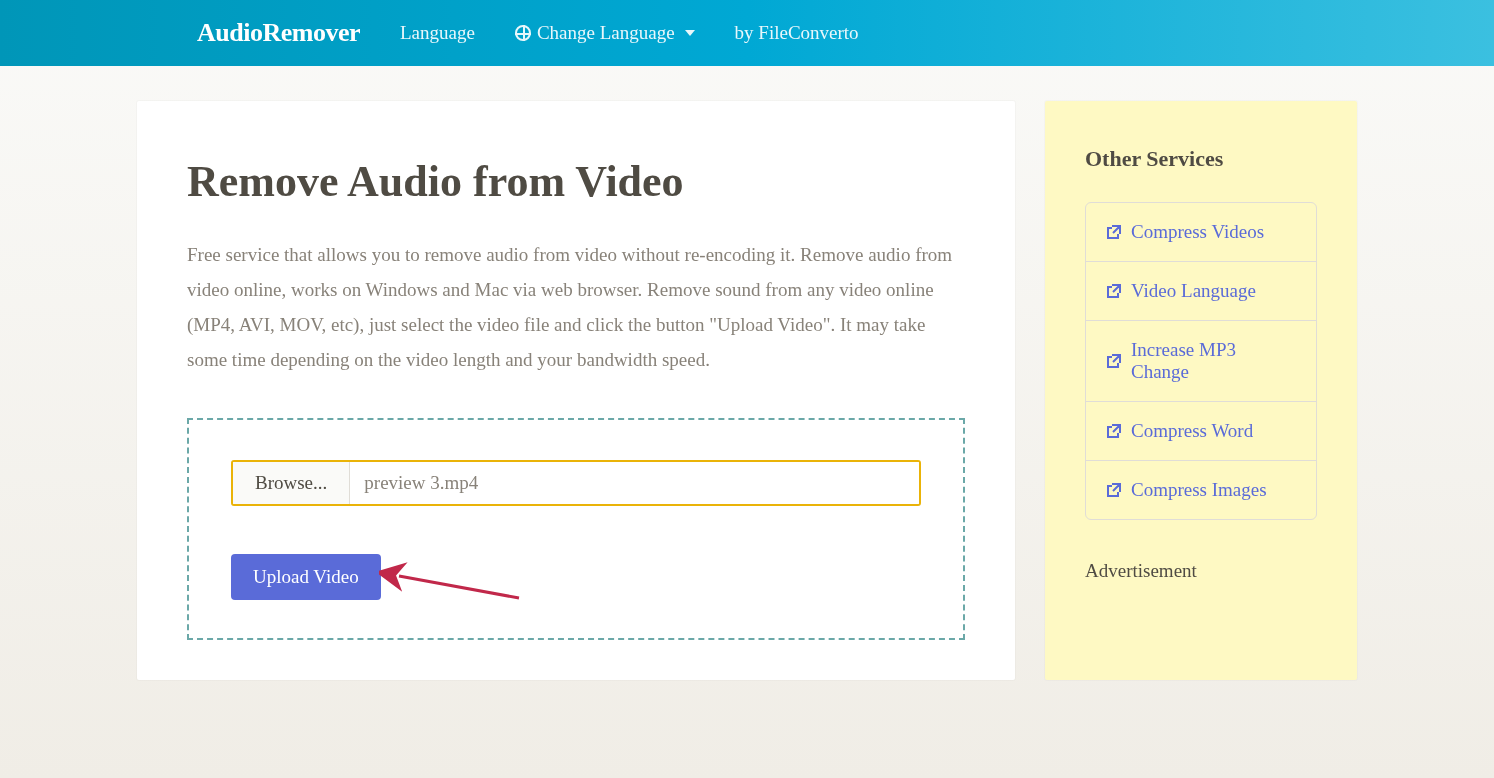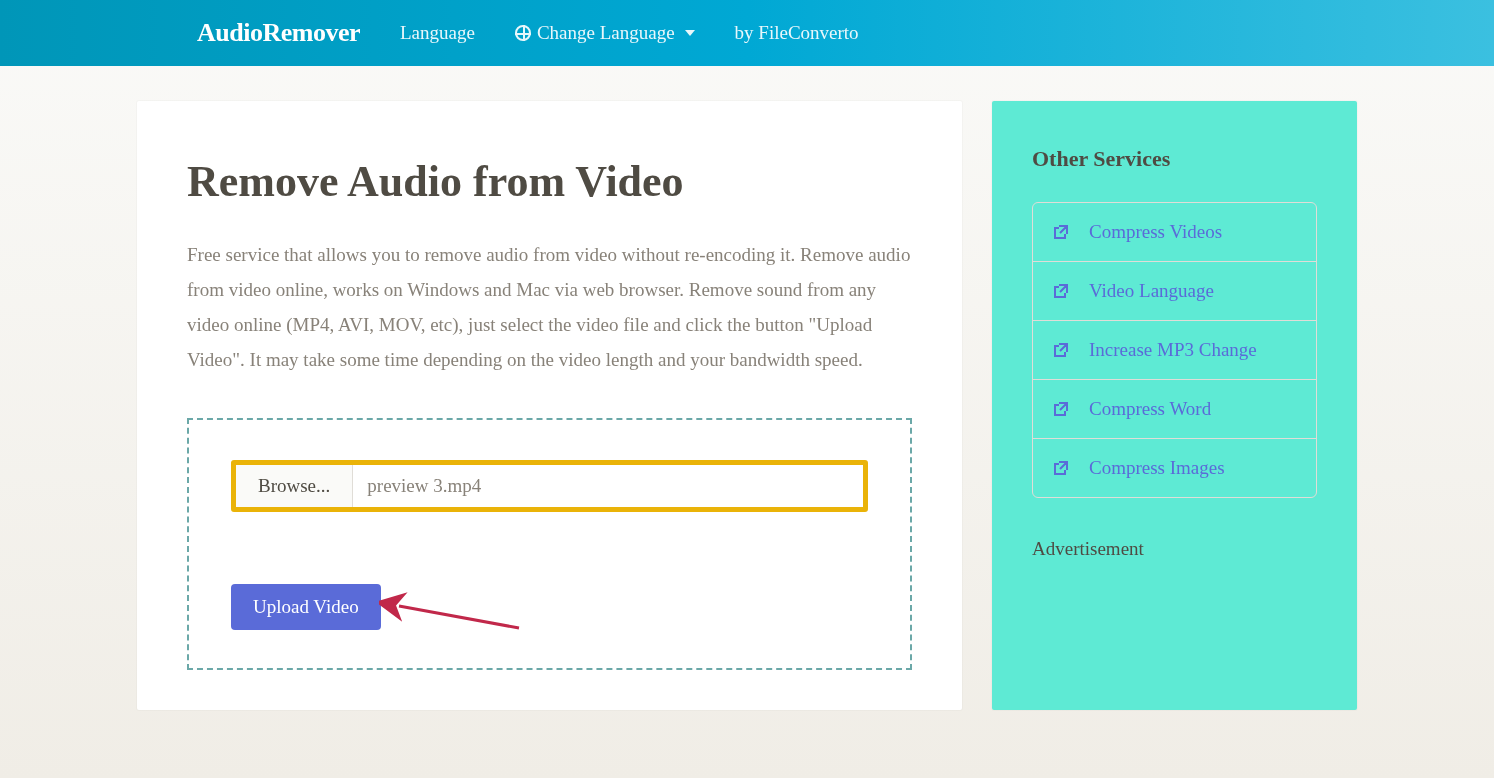--- a/index.html
+++ b/index.html
@@ -91,24 +91,24 @@
     padding: 40px 42px 38px 42px;
     position: relative;
   }
   .upload-label {
     font-size: 19px;
     color: #4f4b43;
     margin-bottom: 22px;
   }
   .file-row {
     display: flex;
-    border: 5px solid #eab308;
+    border: 2px solid #eab308;
     border-radius: 3px;
     overflow: hidden;
-    margin-bottom: 72px;
+    margin-bottom: 48px;
   }
   .browse-btn {
     background: #fafaf8;
     border: none;
     border-right: 1px solid #e0ddd7;
     padding: 10px 22px;
     font-size: 19px;
     font-family: inherit;
     color: #4f4b43;
     cursor: pointer;
@@ -132,22 +132,22 @@
     border-radius: 4px;
     cursor: pointer;
   }
   .arrow-annotation {
     position: absolute;
     left: 190px;
     bottom: 30px;
     pointer-events: none;
   }
   .sidebar {
-    width: 365px;
-    background: #5eead4;
+    width: 312px;
+    background: #fef9c3;
     padding: 45px 40px 40px 40px;
     border-radius: 2px;
     box-shadow: 0 0 0 1px rgba(0,0,0,0.02);
   }
   .sidebar-title {
     font-size: 22px;
     color: #4f4b43;
     margin-bottom: 30px;
   }
   .service-list {
@@ -157,21 +157,21 @@
     margin-bottom: 40px;
   }
   .service-item {
     padding: 18px 20px;
     border-bottom: 1px solid #e0ddd7;
     color: #5a6bd8;
     font-size: 19px;
     cursor: pointer;
     display: flex;
     align-items: center;
-    gap: 20px;
+    gap: 9px;
   }
   .service-item:last-child { border-bottom: none; }
   .ext-icon {
     display: inline-flex;
     flex-shrink: 0;
   }
   .ad-title {
     font-size: 19px;
     color: #4f4b43;
   }

